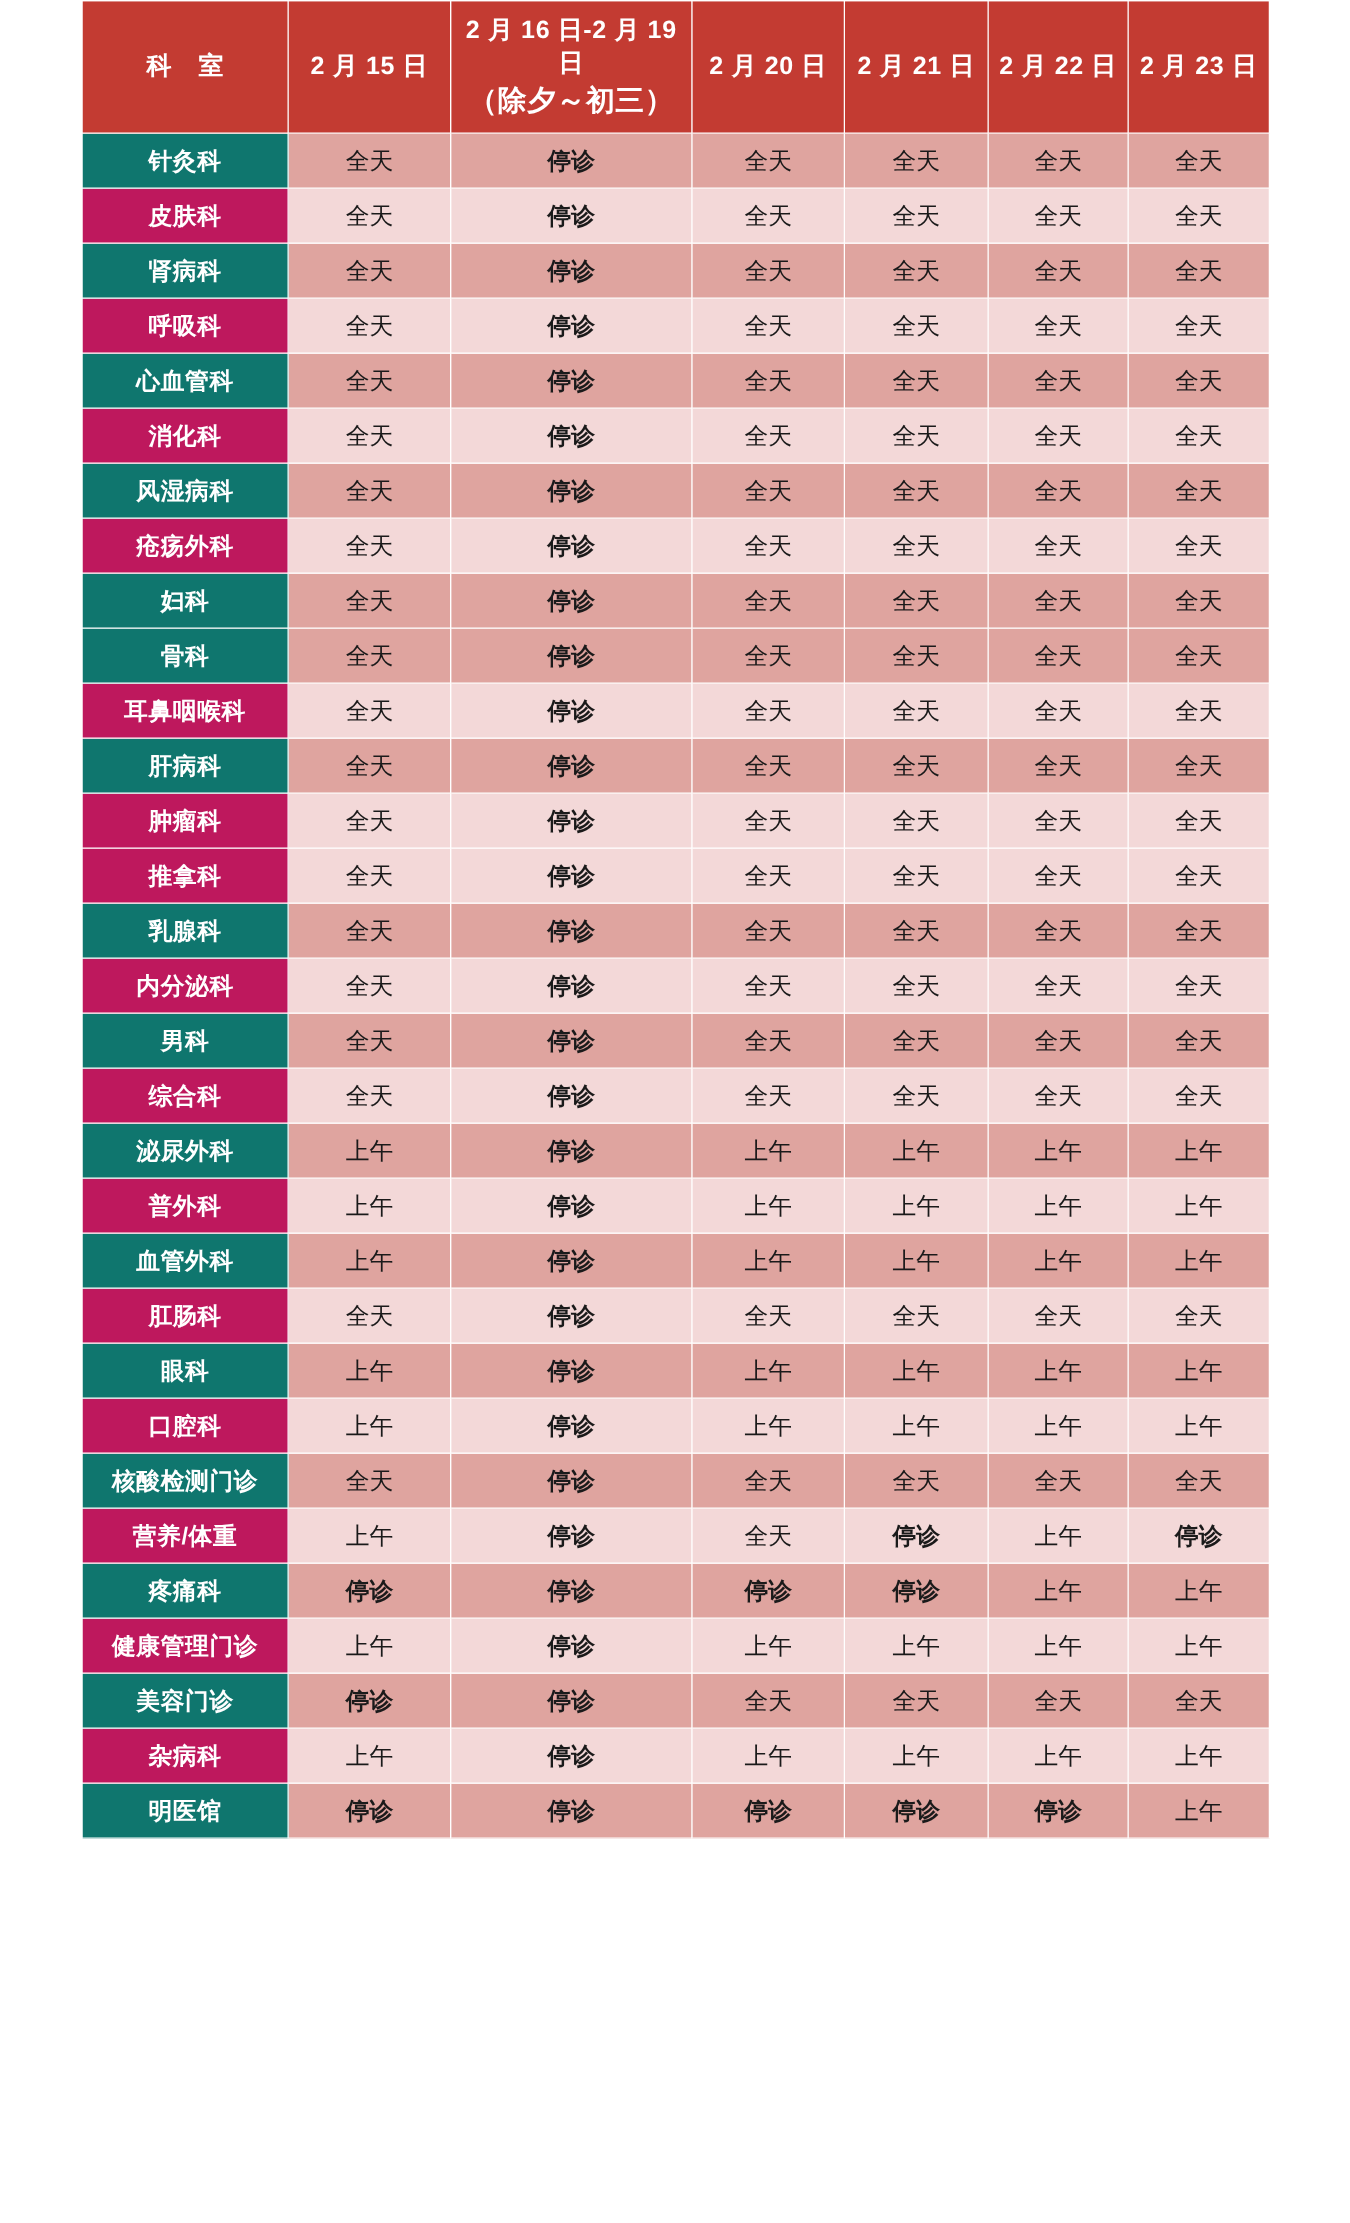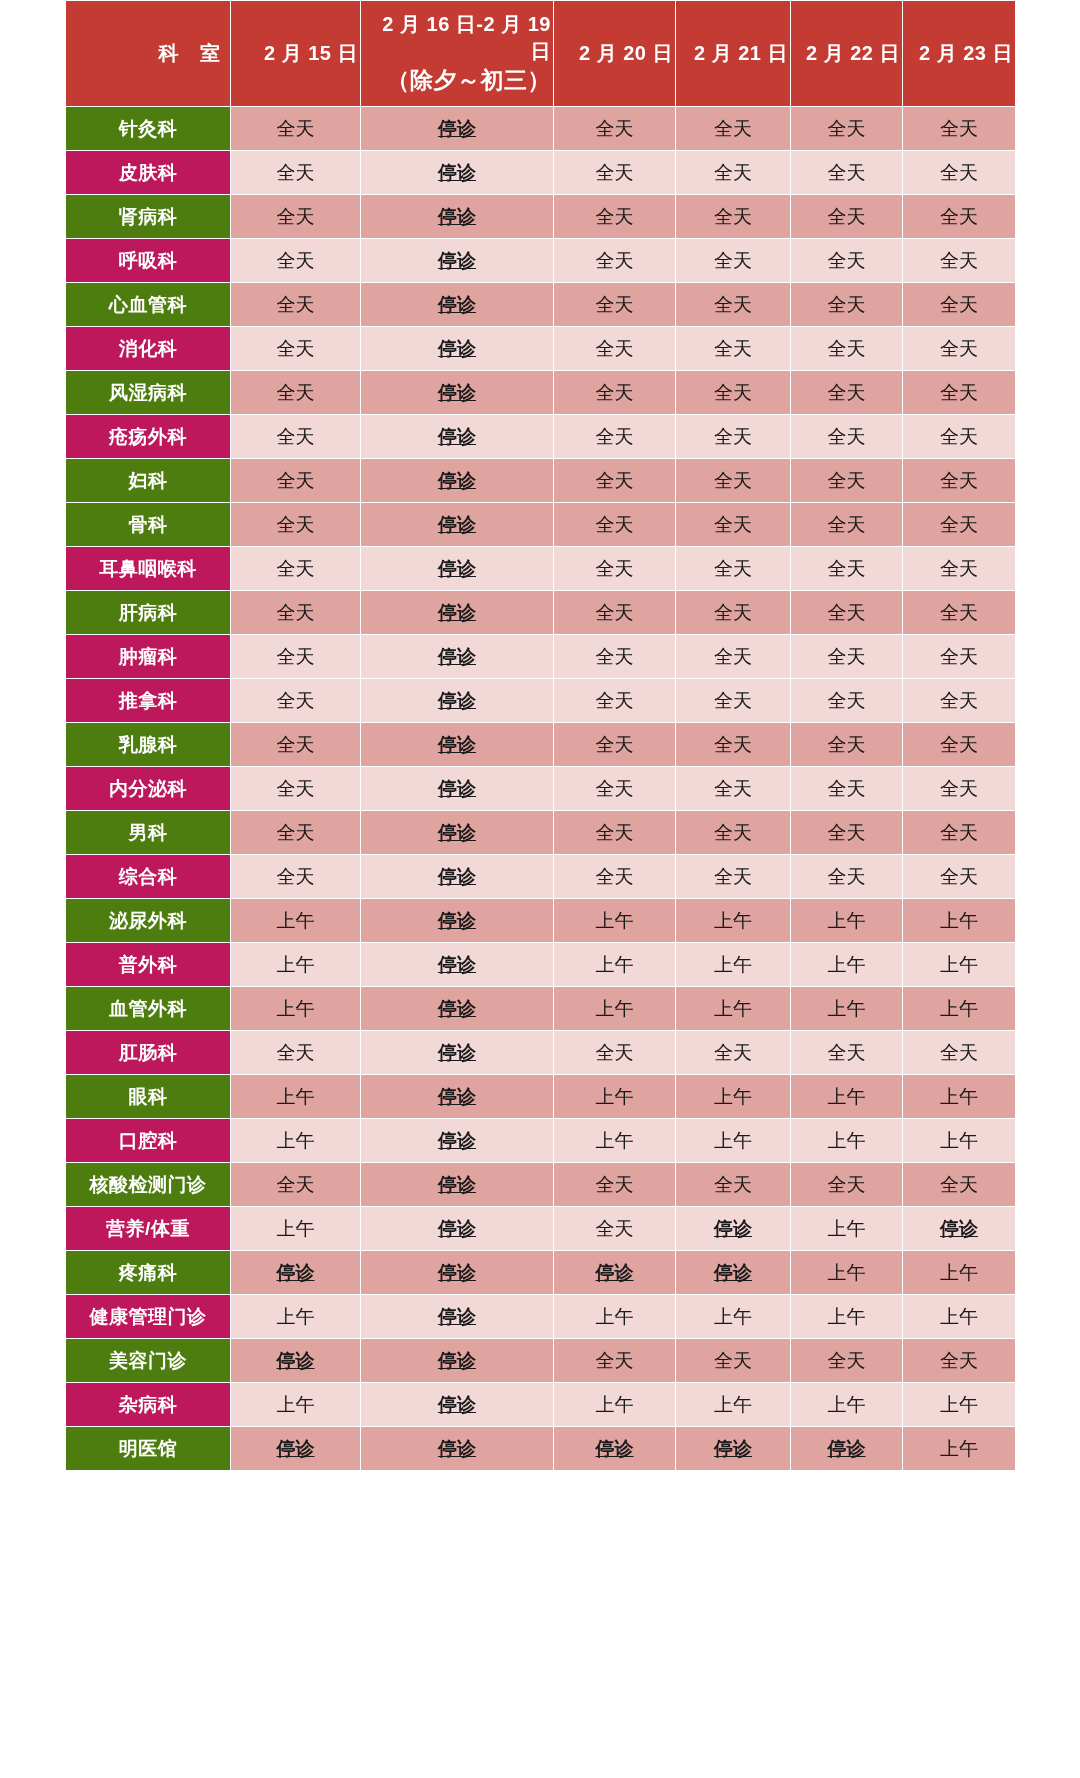--- a/index.html
+++ b/index.html
@@ -27,21 +27,21 @@
   table.schedule col.c-d4 { width: 115px; }
   table.schedule col.c-d5 { width: 112px; }
   table.schedule col.c-d6 { width: 113px; }
 
   thead th {
     background: #c0392b;
     background: #c33b32;
     color: #ffffff;
     font-size: 20px;
     font-weight: bold;
-    text-align: right;
+    text-align: center;
     vertical-align: middle;
     border: 1px solid #ffffff;
     padding: 10px 2px;
     line-height: 1.35;
     height: 84px;
     letter-spacing: 0.5px;
   }
   thead th.dept-head {
     letter-spacing: 8px;
     text-indent: 8px;
@@ -61,28 +61,27 @@
     color: #1a1a1a;
     padding: 0 2px;
   }
   tbody td.dept {
     color: #ffffff;
     font-weight: bold;
     font-size: 19px;
     letter-spacing: 0.5px;
   }
   
-  tbody tr.odd td.dept { background: #4d7c0f; }
+  tbody tr.odd td.dept { background: #0f766e; }
   tbody tr.even td.dept { background: #be185d; }
   
   tbody tr.odd td.val { background: #dfa49f; }
   tbody tr.even td.val { background: #f3d8d8; }
   tbody td.closed {
     font-weight: bold;
-    text-decoration: underline;
   }
 </style>
 </head>
 <body>
 
 <div id="schedule-wrap">
   <table class="schedule">
     <colgroup>
       <col class="c-dept">
       <col class="c-d1">

